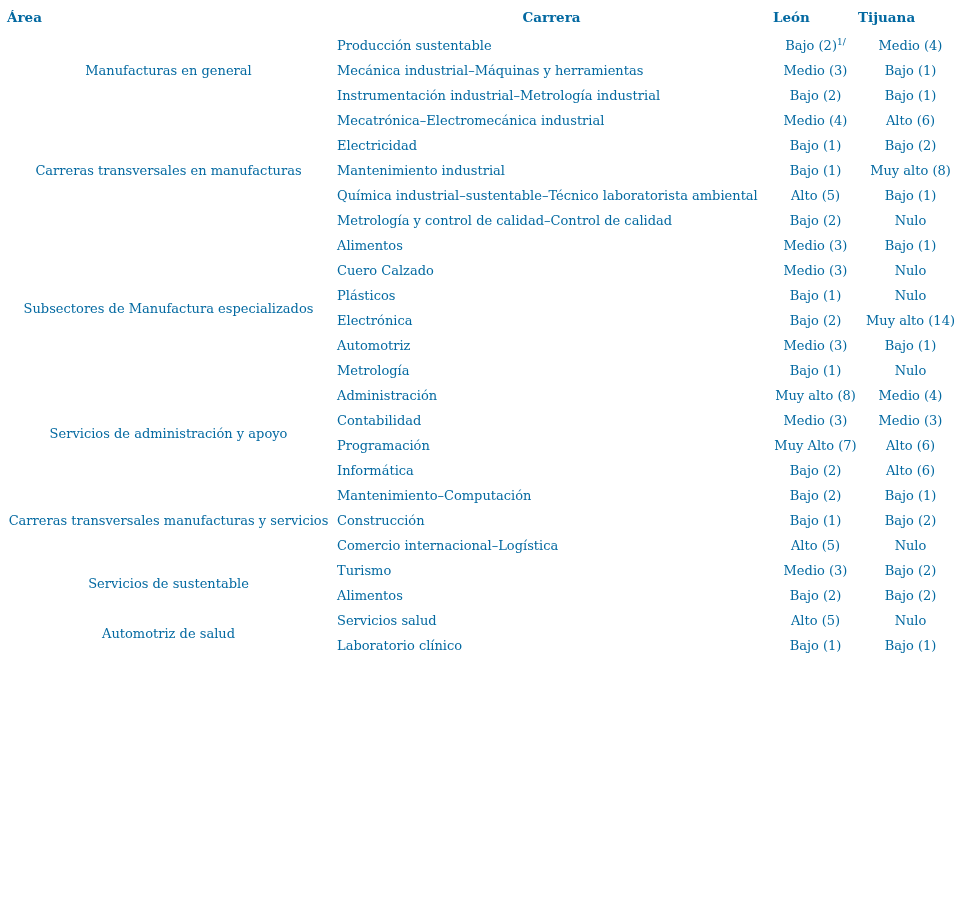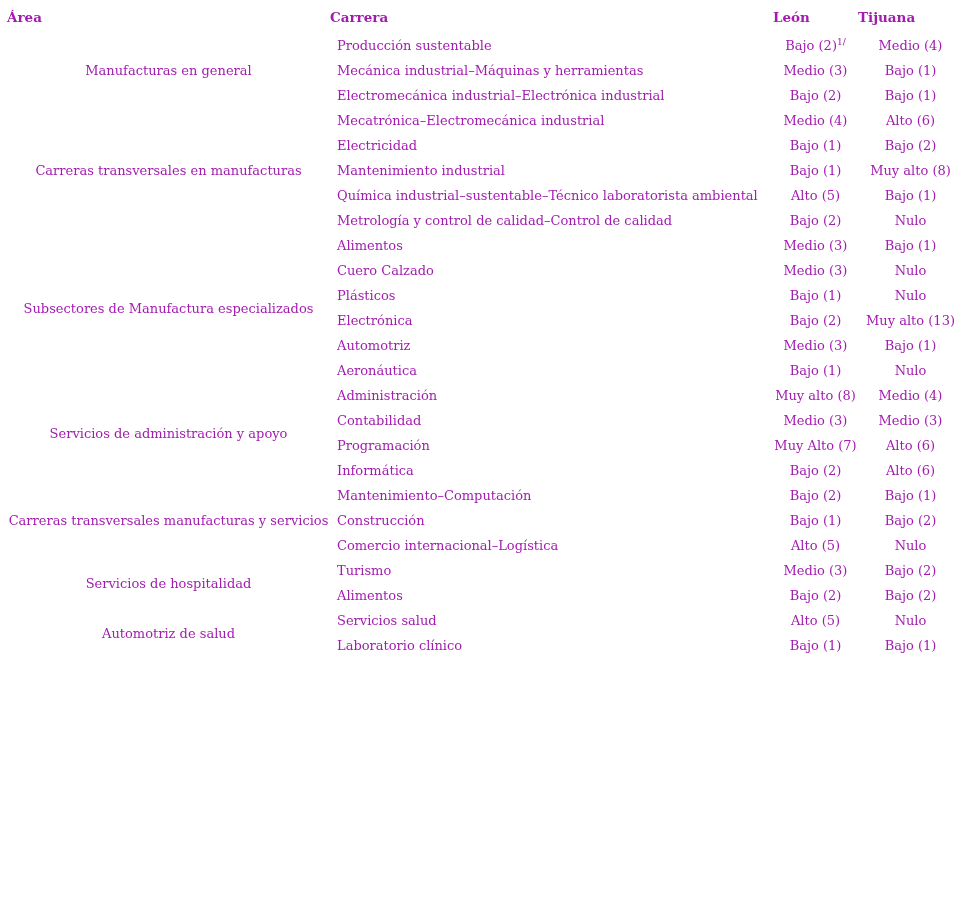--- a/index.html
+++ b/index.html
@@ -5,21 +5,21 @@
   html, body {
     margin: 0;
     padding: 0;
     background: #ffffff;
   }
   .page {
     position: relative;
     width: 963px;
     height: 916px;
     background: #ffffff;
-    color: #a21caf;
+    color: #0369a1;
     font-family: "DejaVu Serif", serif;
     font-size: 13px;
     overflow: hidden;
   }
   table.demand-table {
     border-collapse: collapse;
     table-layout: fixed;
     width: 963px;
   }
   col.c-area    { width: 330px; }
@@ -29,21 +29,21 @@
 
   thead th {
     font-weight: bold;
     font-size: 13.5px;
     height: 33px;
     padding: 0;
     vertical-align: middle;
     white-space: nowrap;
   }
   th.h-area    { text-align: left; padding-left: 7px; }
-  th.h-carrera { text-align: left; }
+  th.h-carrera { text-align: center; }
   th.h-val     { text-align: left; }
 
   tbody td {
     height: 25px;
     padding: 0;
     vertical-align: middle;
     white-space: nowrap;
   }
   td.area {
     text-align: center;
@@ -88,21 +88,21 @@
         <td class="carrera">Producción sustentable</td>
         <td class="val"><span>Bajo (2)</span><sup class="fnote">1/</sup></td>
         <td class="val">Medio (4)</td>
       </tr>
       <tr>
         <td class="carrera">Mecánica industrial–Máquinas y herramientas</td>
         <td class="val">Medio (3)</td>
         <td class="val">Bajo (1)</td>
       </tr>
       <tr>
-        <td class="carrera">Electromecánica industrial–Electrónica industrial</td>
+        <td class="carrera">Instrumentación industrial–Metrología industrial</td>
         <td class="val">Bajo (2)</td>
         <td class="val">Bajo (1)</td>
       </tr>
 
       <tr>
         <td class="area" rowspan="5">Carreras transversales en manufacturas</td>
         <td class="carrera">Mecatrónica–Electromecánica industrial</td>
         <td class="val">Medio (4)</td>
         <td class="val">Alto (6)</td>
       </tr>
@@ -139,29 +139,29 @@
         <td class="val">Nulo</td>
       </tr>
       <tr>
         <td class="carrera">Plásticos</td>
         <td class="val">Bajo (1)</td>
         <td class="val">Nulo</td>
       </tr>
       <tr>
         <td class="carrera">Electrónica</td>
         <td class="val">Bajo (2)</td>
-        <td class="val">Muy alto (13)</td>
+        <td class="val">Muy alto (14)</td>
       </tr>
       <tr>
         <td class="carrera">Automotriz</td>
         <td class="val">Medio (3)</td>
         <td class="val">Bajo (1)</td>
       </tr>
       <tr>
-        <td class="carrera">Aeronáutica</td>
+        <td class="carrera">Metrología</td>
         <td class="val">Bajo (1)</td>
         <td class="val">Nulo</td>
       </tr>
 
       <tr>
         <td class="area" rowspan="4">Servicios de administración y apoyo</td>
         <td class="carrera">Administración</td>
         <td class="val">Muy alto (8)</td>
         <td class="val">Medio (4)</td>
       </tr>
@@ -192,21 +192,21 @@
         <td class="val">Bajo (1)</td>
         <td class="val">Bajo (2)</td>
       </tr>
       <tr>
         <td class="carrera">Comercio internacional–Logística</td>
         <td class="val">Alto (5)</td>
         <td class="val">Nulo</td>
       </tr>
 
       <tr>
-        <td class="area" rowspan="2">Servicios de hospitalidad</td>
+        <td class="area" rowspan="2">Servicios de sustentable</td>
         <td class="carrera">Turismo</td>
         <td class="val">Medio (3)</td>
         <td class="val">Bajo (2)</td>
       </tr>
       <tr>
         <td class="carrera">Alimentos</td>
         <td class="val">Bajo (2)</td>
         <td class="val">Bajo (2)</td>
       </tr>
 

